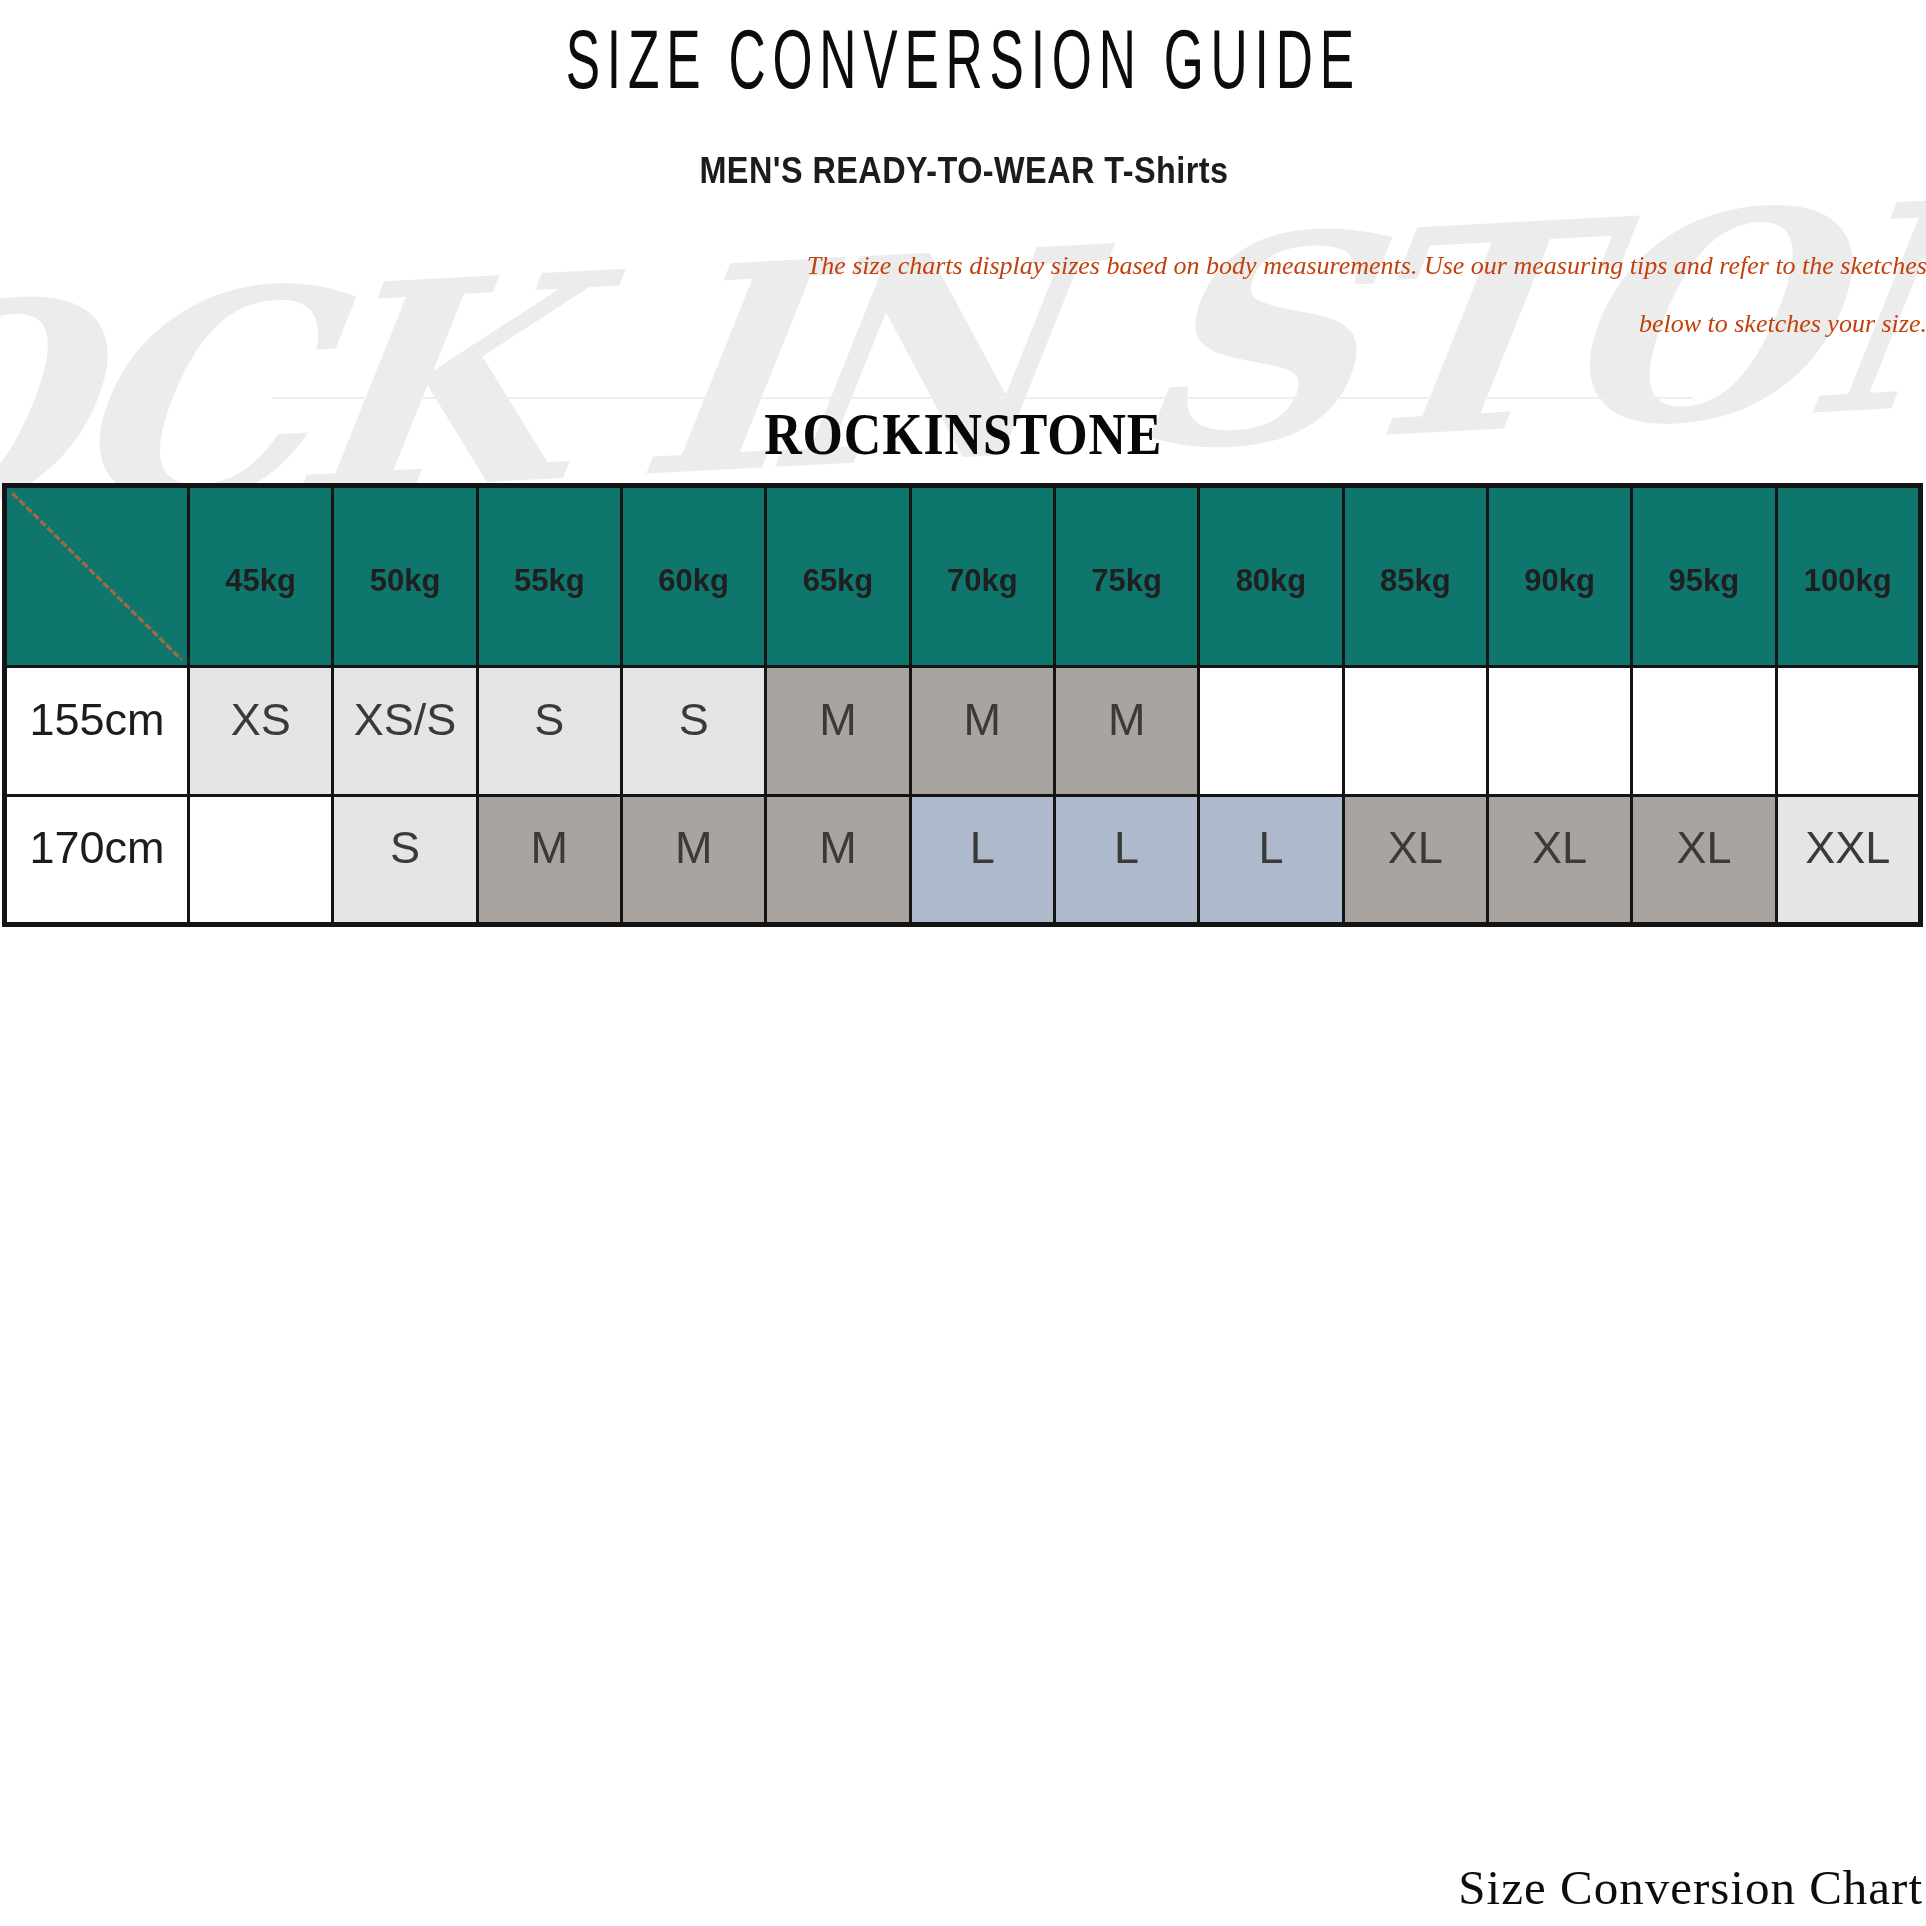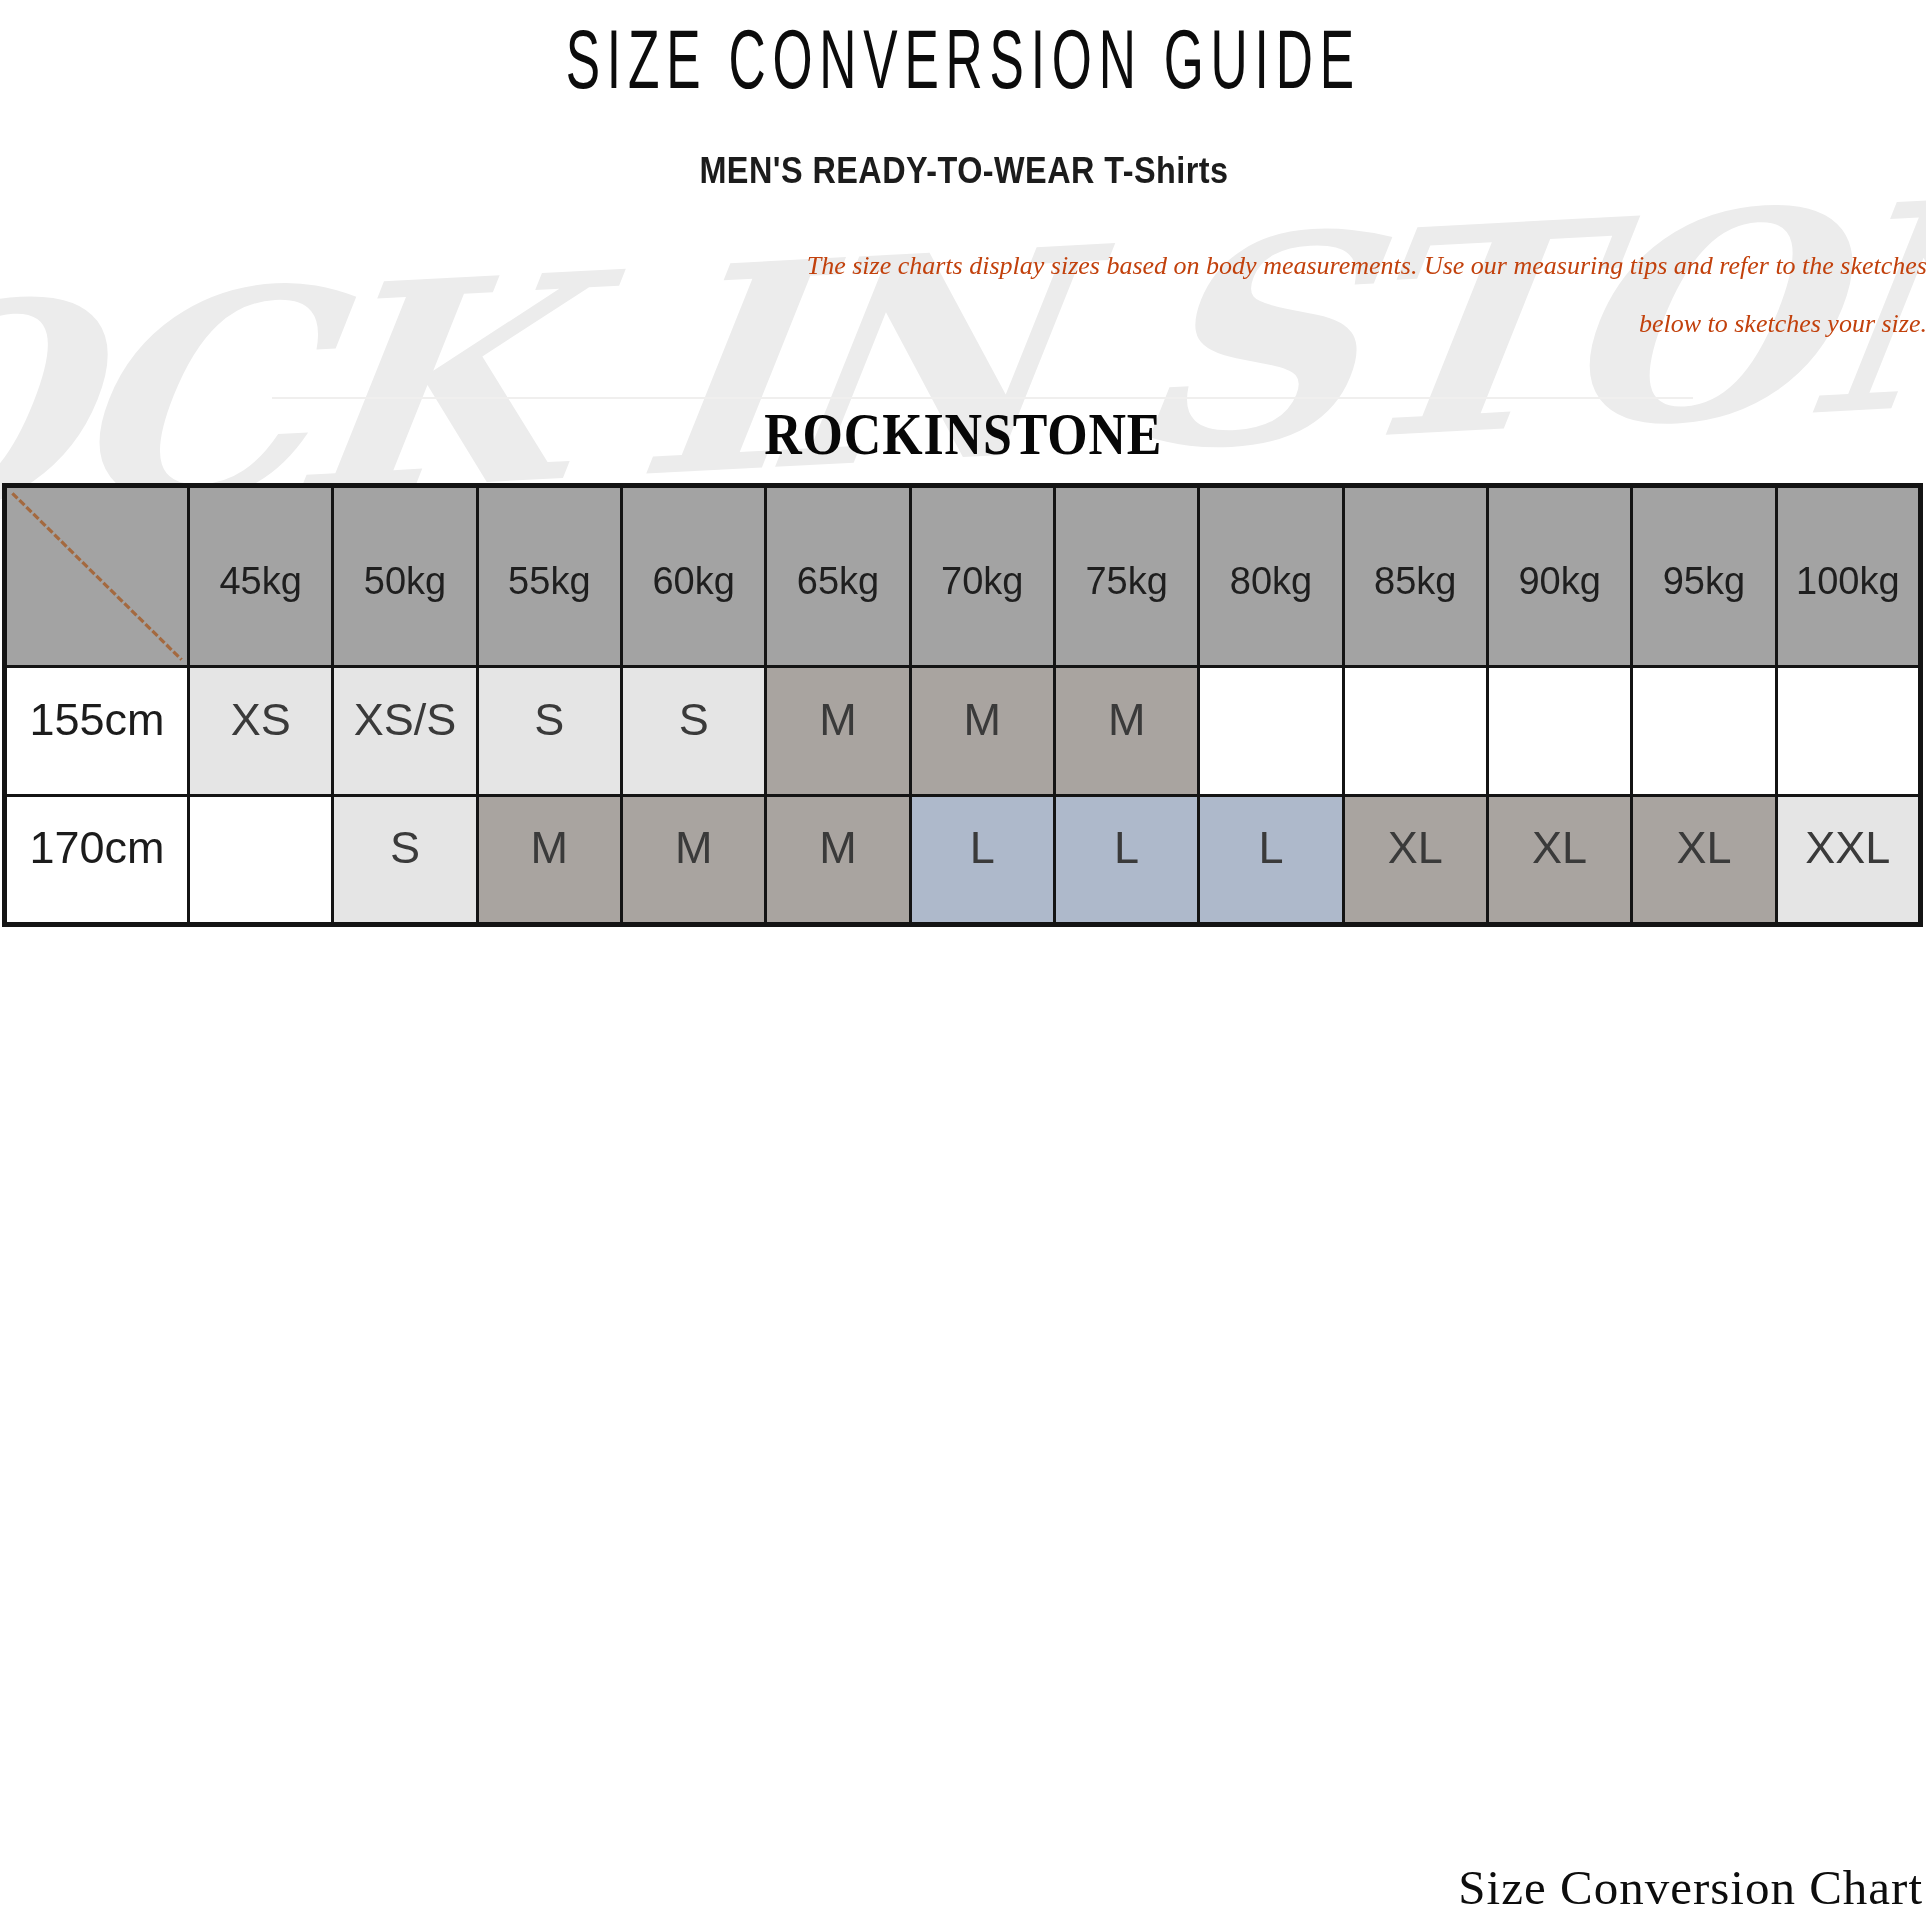--- a/index.html
+++ b/index.html
@@ -41,21 +41,21 @@
   .size-table{
     position:absolute;left:2px;top:483px;z-index:3;
     width:1921px;border-collapse:collapse;table-layout:fixed;
     border:5px solid #141414;background:#ffffff;
   }
   .size-table col.first{width:184px;}
   .size-table th,.size-table td{
     border:3px solid #141414;text-align:center;vertical-align:middle;
     overflow:hidden;white-space:nowrap;
   }
-  .size-table thead th{height:166px;font-size:38px;font-weight:400;color:#1f1f1f;background:#a3a3a3;padding-top:10px;}
+  .size-table thead th{height:166px;font-size:31px;font-weight:700;color:#1f1f1f;background:#0f766e;padding-top:10px;}
   .size-table tbody tr{height:129px;}
   .size-table tbody th{font-size:45px;font-weight:400;color:#1c1c1c;background:#ffffff;padding-bottom:24px;}
   .size-table tbody td{font-size:45px;color:#3a3a3a;padding-bottom:24px;}
   .corner{position:relative;padding:0;}
   .corner svg{position:absolute;left:0;top:0;width:100%;height:100%;display:block;}
   
   .caption{
     position:absolute;top:1859px;right:4px;z-index:2;
     font-family:"Liberation Serif",serif;font-size:49px;color:#0d0d0d;letter-spacing:1px;
   }

